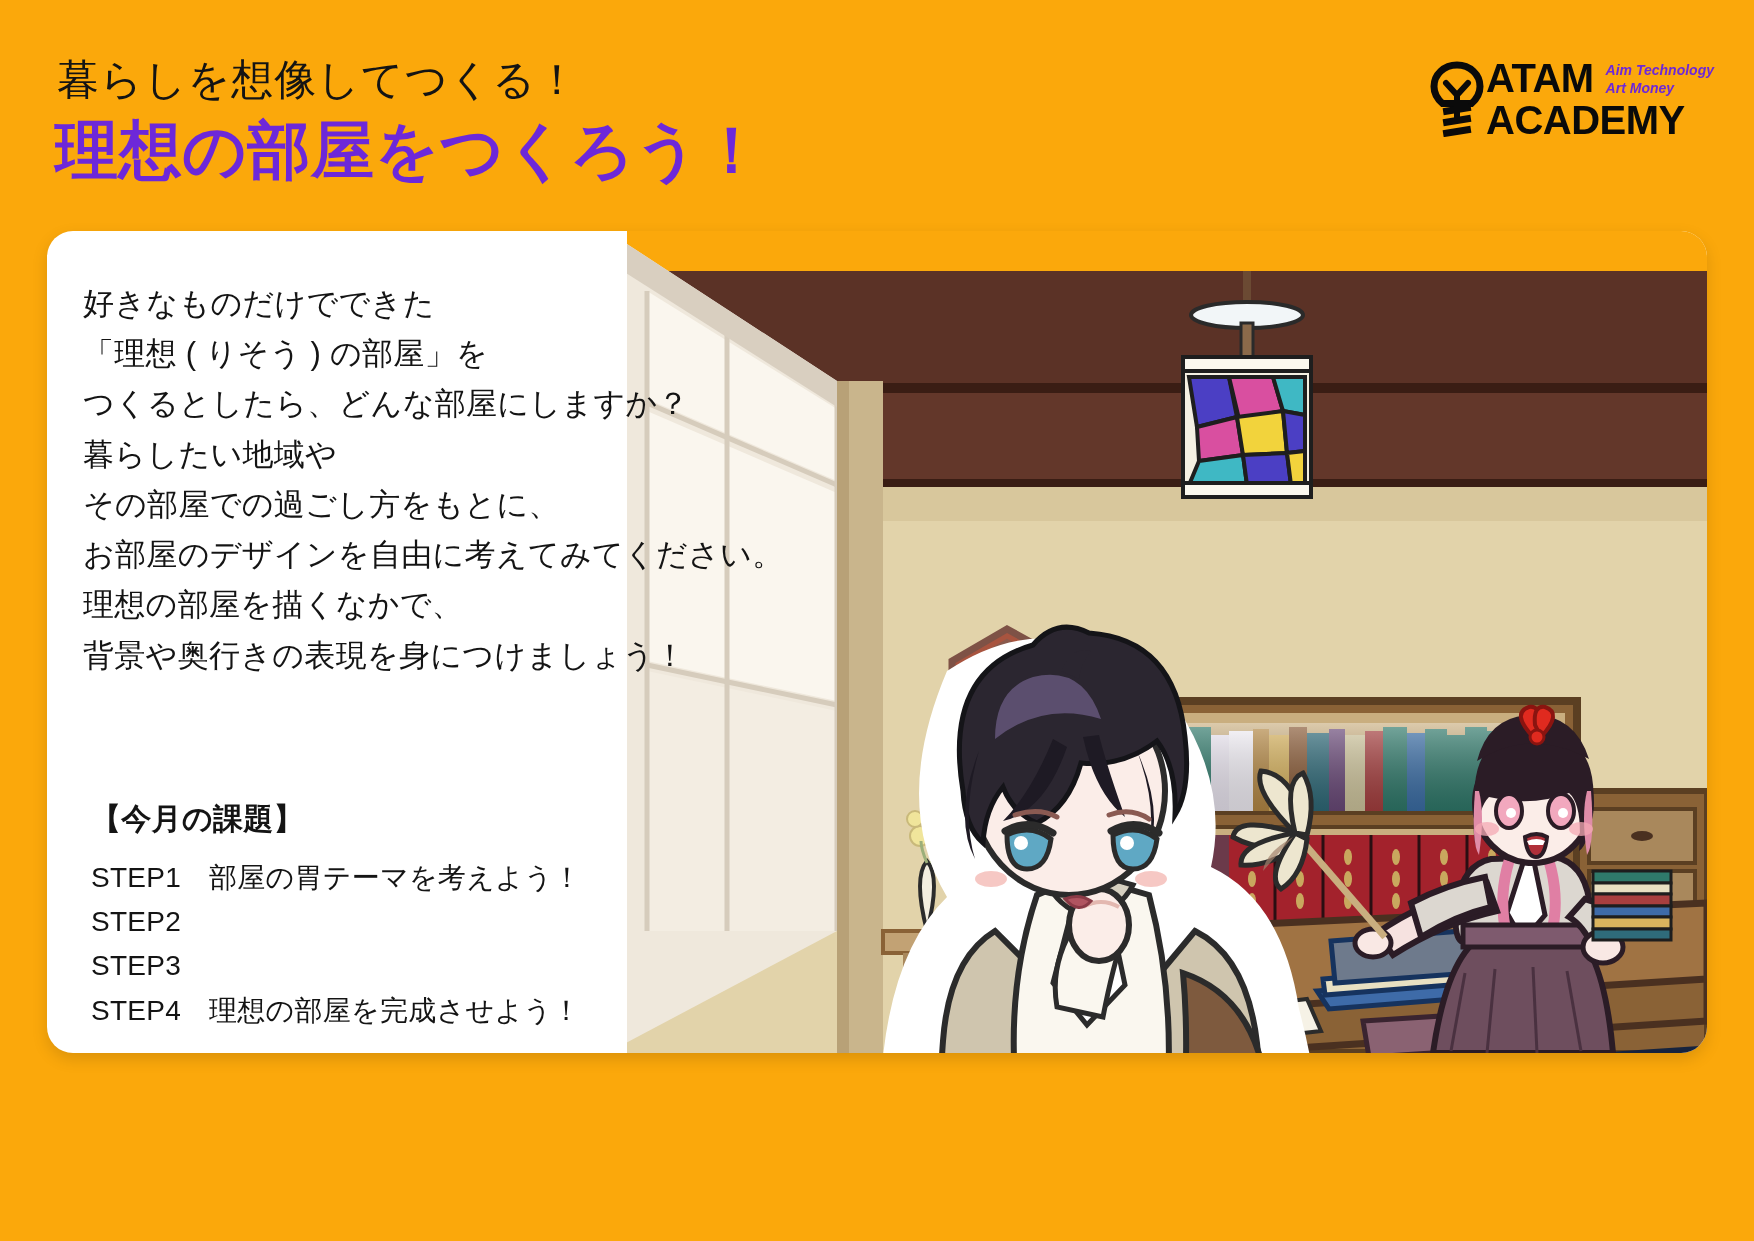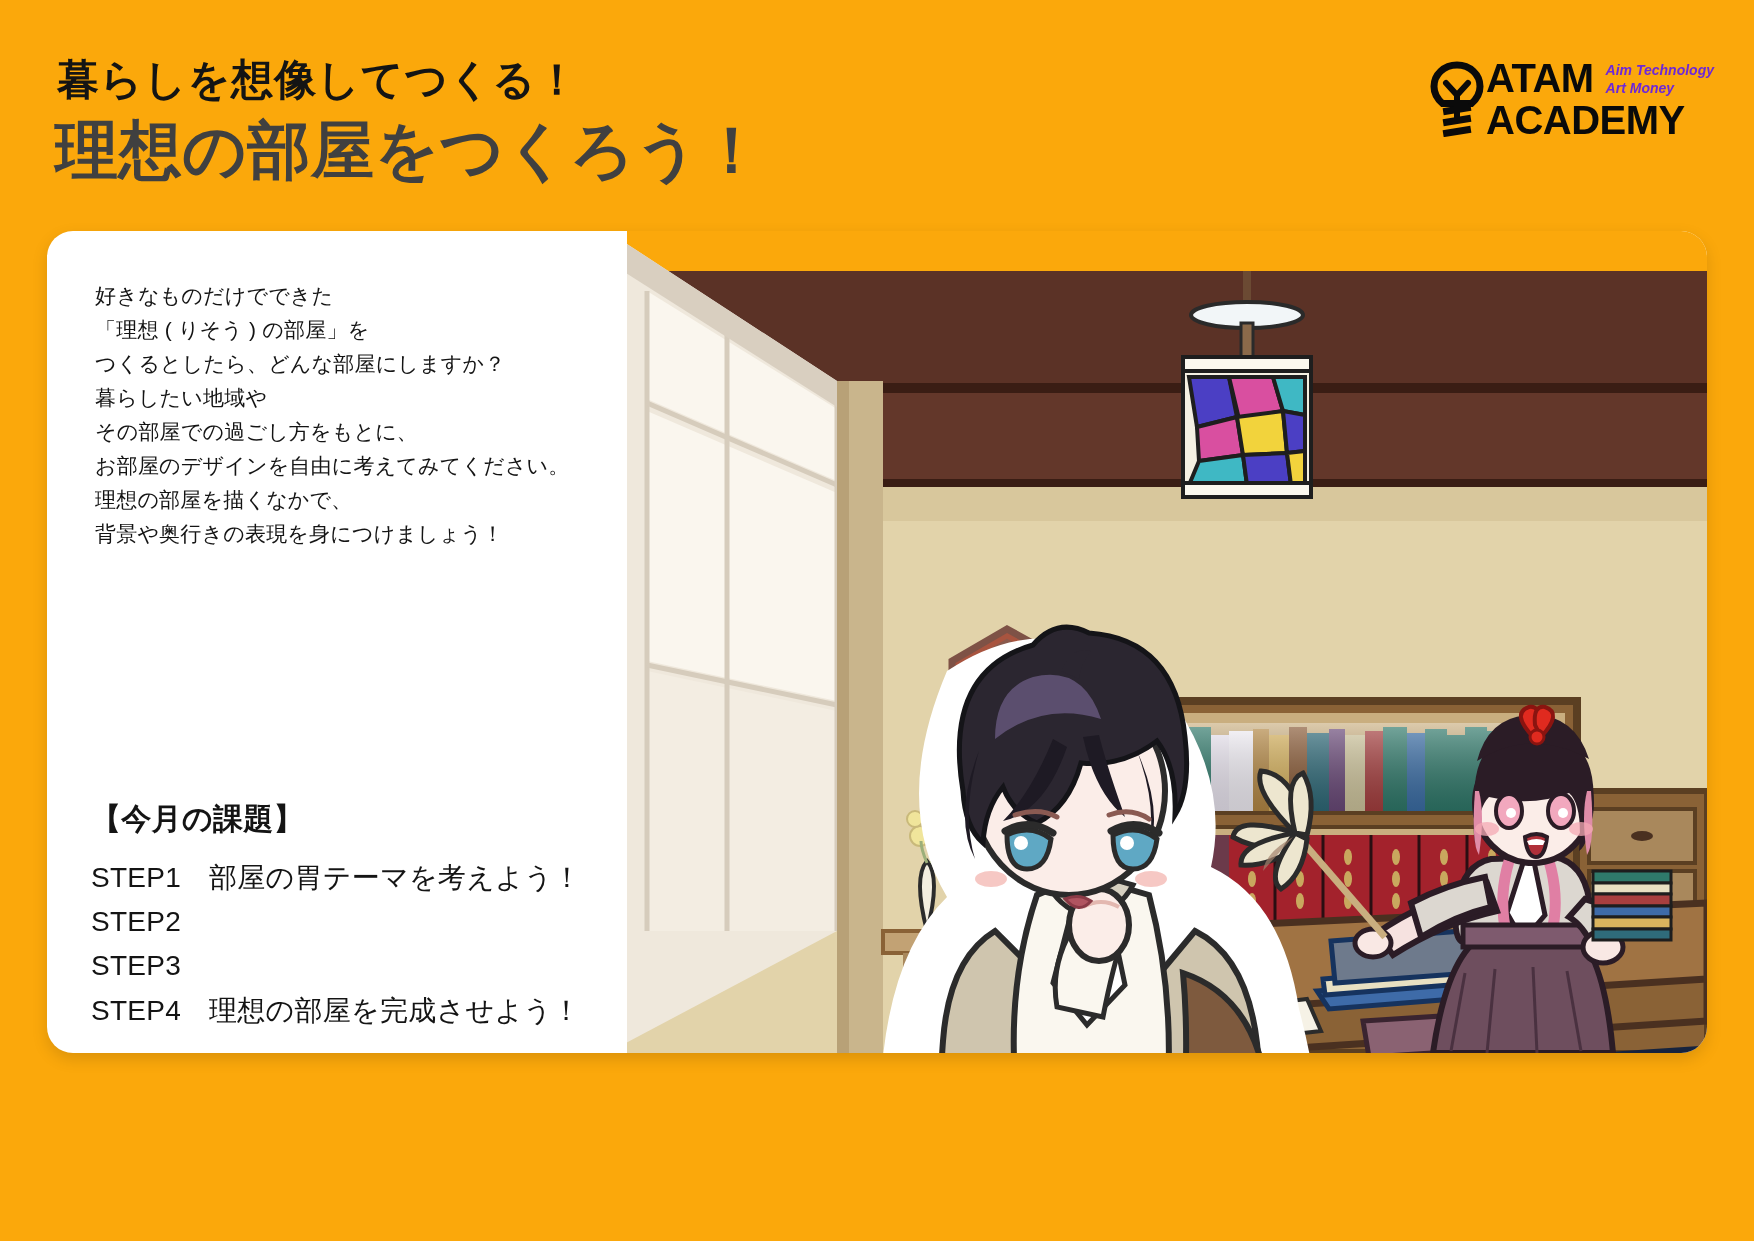--- a/index.html
+++ b/index.html
@@ -7,26 +7,26 @@
     width:1754px;height:1241px;
     background:#FBA80B;
     font-family:"Liberation Sans","DejaVu Sans",sans-serif;
     overflow:hidden;position:relative;
   }
 
   
   #header{position:absolute;left:0;top:0;width:1754px;height:232px;}
   .hdr-sub{
     position:absolute;left:57px;top:52px;
-    font-size:42px;font-weight:700;color:#141414;letter-spacing:.02em;
+    font-size:42px;font-weight:400;color:#141414;letter-spacing:.02em;
     white-space:nowrap;
   }
   .hdr-title{
     position:absolute;left:55px;top:108px;
-    font-size:63px;font-weight:700;color:#404040;letter-spacing:.01em;
+    font-size:63px;font-weight:700;color:#6d28d9;letter-spacing:.01em;
     white-space:nowrap;
   }
 
   
   #logo{position:absolute;right:40px;top:58px;display:flex;align-items:center;}
   .bulb{width:58px;height:76px;position:relative;flex:0 0 auto;}
   .logo-words{display:flex;flex-direction:column;line-height:1;}
   .logo-row1{display:flex;align-items:flex-start;gap:12px;}
   .logo-atam{font-size:40px;font-weight:800;color:#0a0a0a;letter-spacing:-.5px;}
   .logo-acad{font-size:40px;font-weight:800;color:#0a0a0a;letter-spacing:-.5px;margin-top:2px;}
@@ -38,22 +38,22 @@
 
   
   #card{
     position:absolute;left:47px;top:231px;width:1660px;height:822px;
     background:#ffffff;border-radius:26px;overflow:hidden;
     box-shadow:0 6px 16px rgba(0,0,0,.13);
   }
 
   
   #body-text{
-    position:absolute;left:48px;top:48px;width:700px;
-    font-size:21px;line-height:1.62;color:#141414;font-weight:500;
+    position:absolute;left:36px;top:48px;width:700px;
+    font-size:31px;line-height:1.62;color:#141414;font-weight:500;
     letter-spacing:.01em;white-space:nowrap;z-index:40;
   }
   #task-block{
     position:absolute;left:44px;top:568px;width:700px;z-index:40;
   }
   .task-head{
     font-size:30px;font-weight:600;color:#141414;margin-bottom:16px;letter-spacing:.01em;
   }
   .task-row{
     display:flex;font-size:28px;color:#141414;line-height:1.58;

